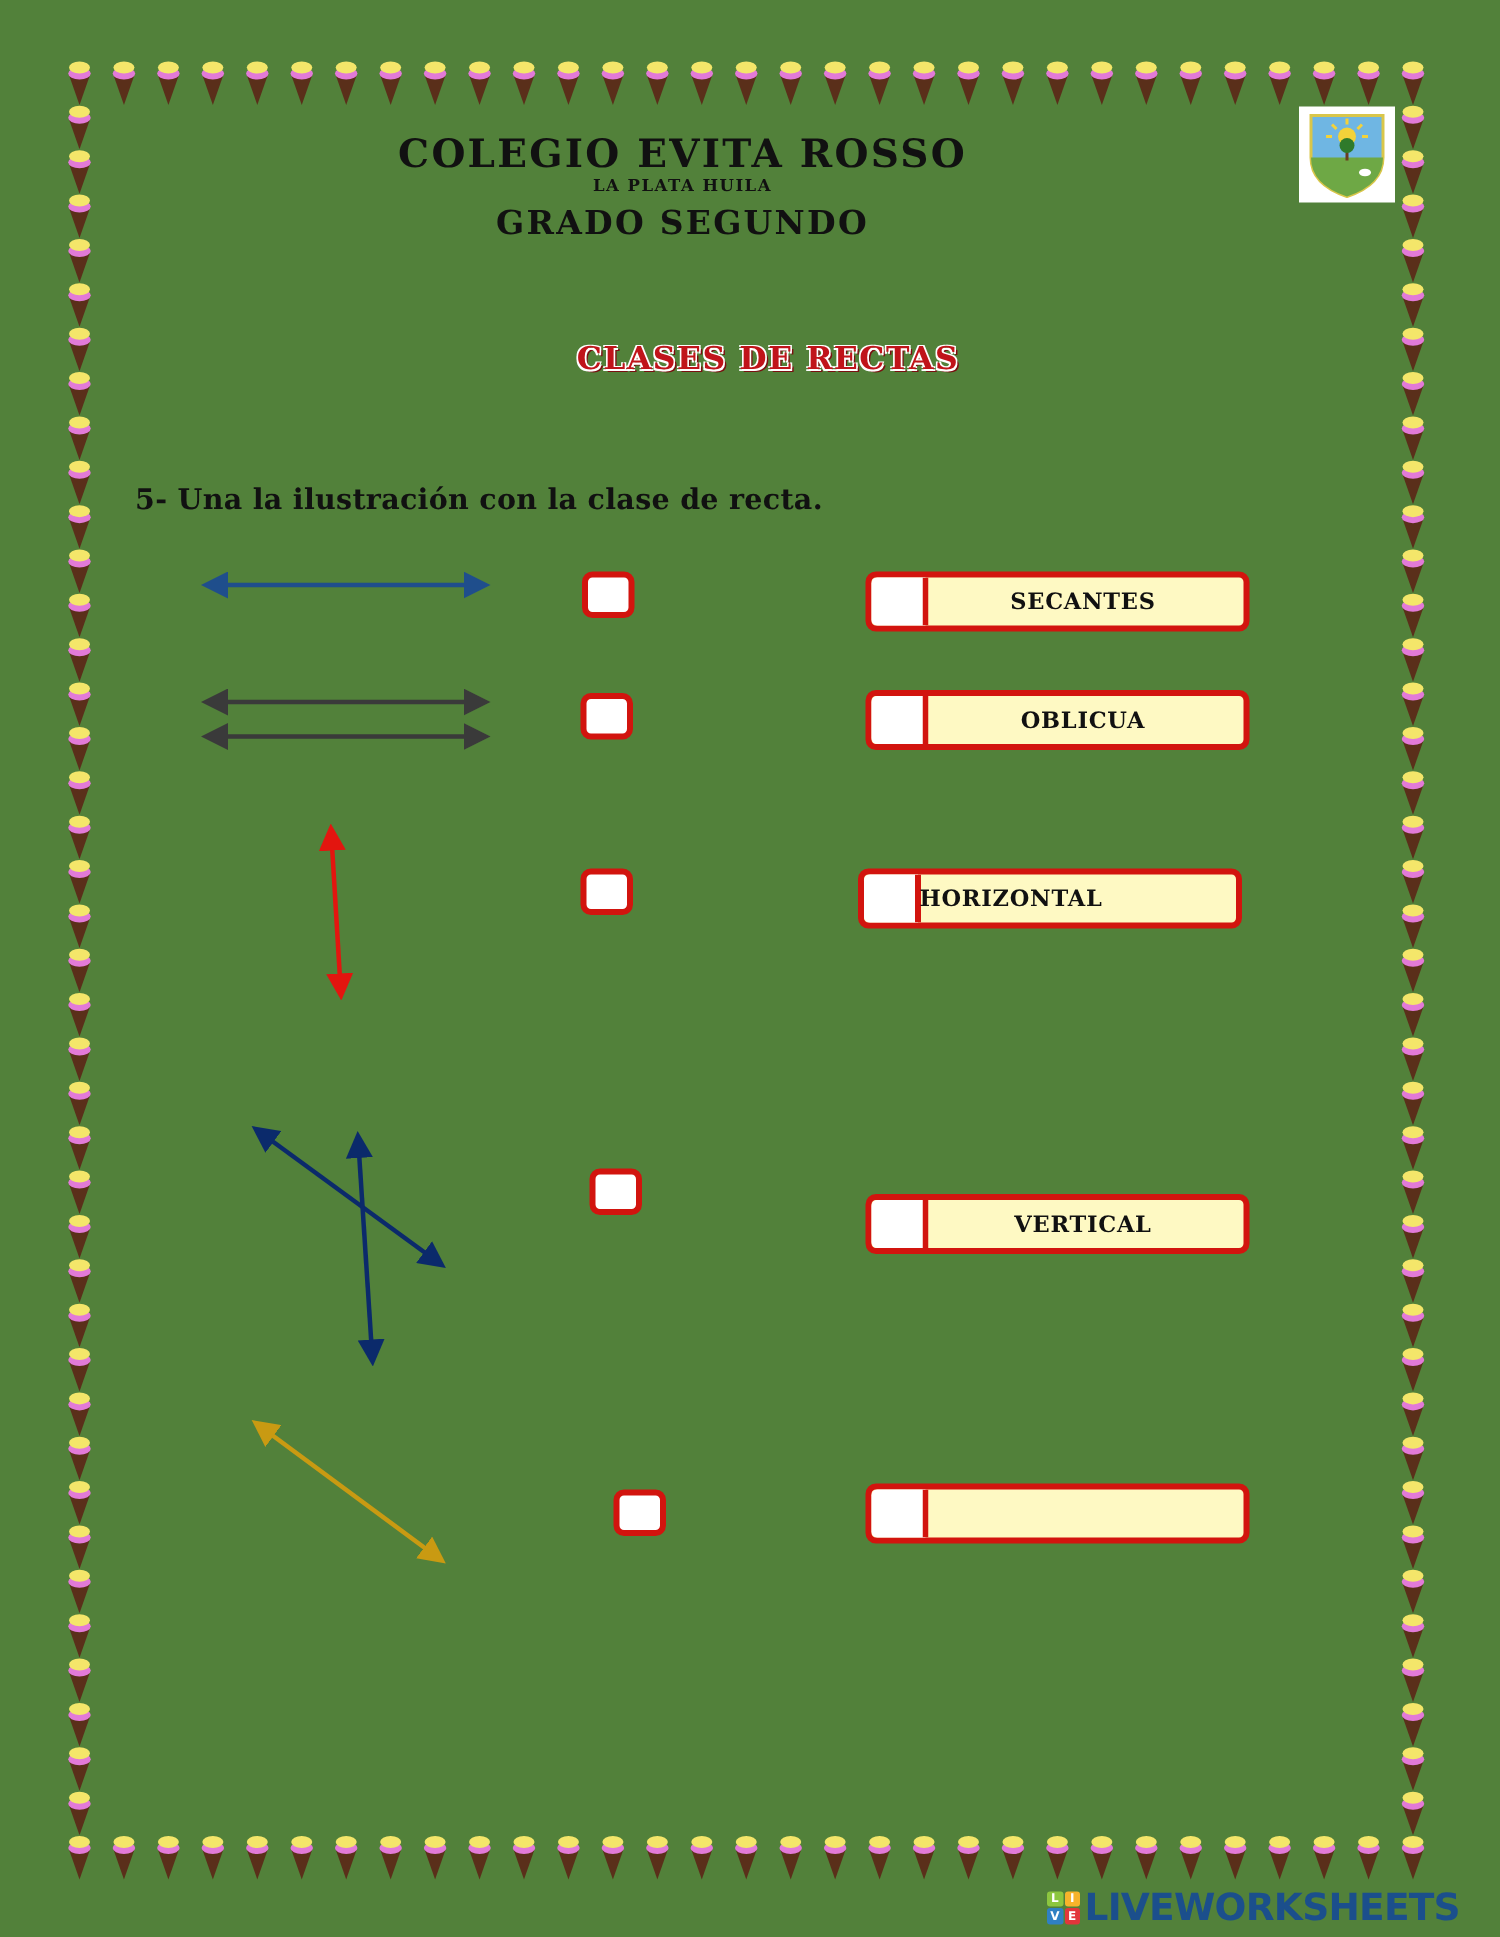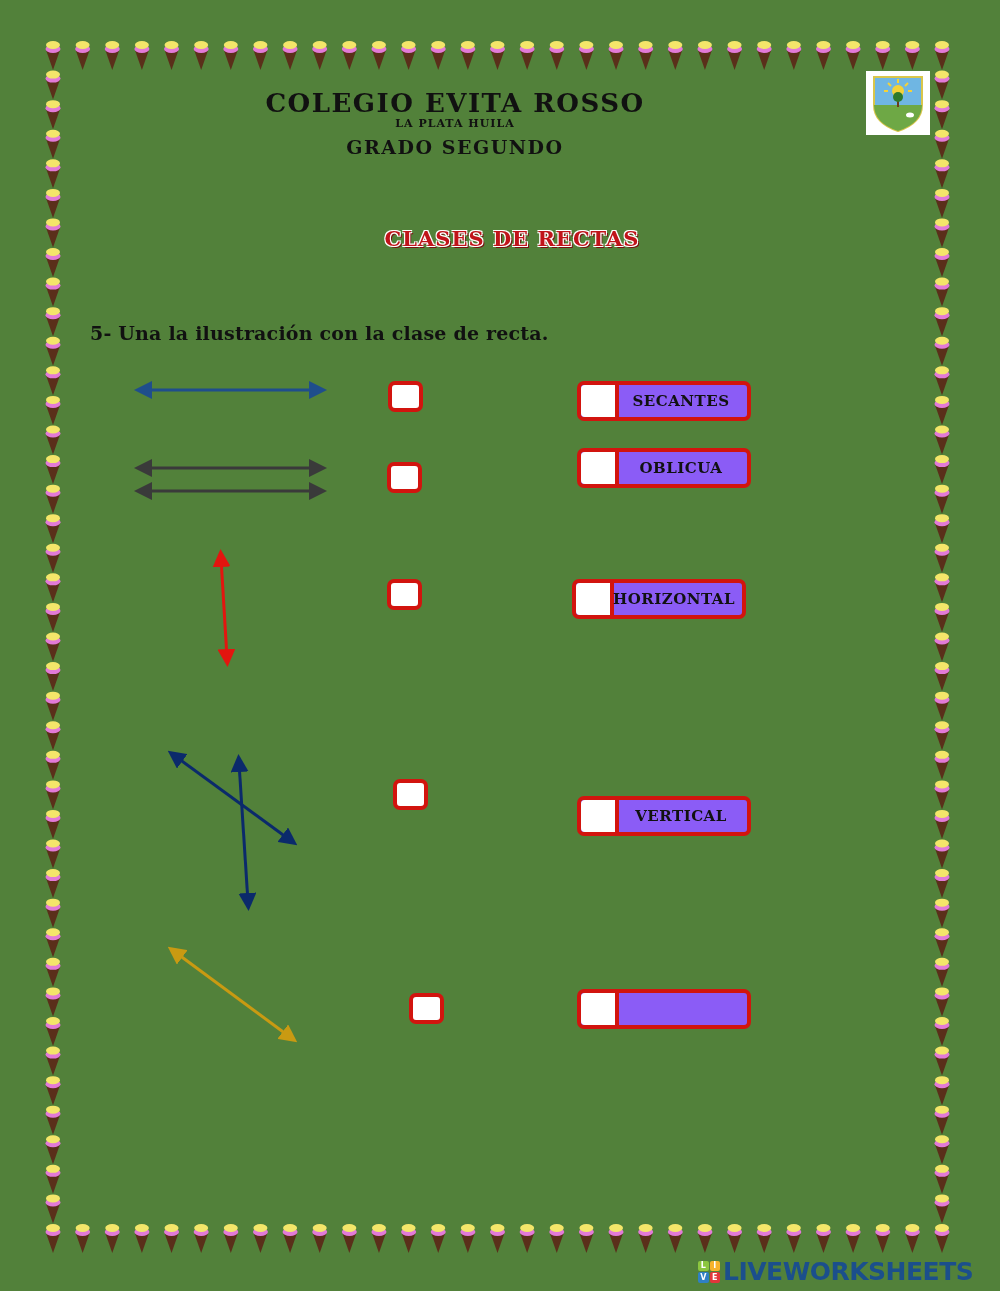--- a/index.html
+++ b/index.html
@@ -5,41 +5,41 @@
   html, body { margin: 0; padding: 0; }
   body {
     width: 1000px; height: 1291px; position: relative; overflow: hidden;
     background: #52813a;
     font-family: "DejaVu Serif", serif;
   }
   #border { position: absolute; left: 0; top: 0; width: 1000px; height: 1291px; }
   .header-line { position: absolute; left: 0; width: 910px; text-align: center; color: #111; font-weight: bold; font-family: "DejaVu Serif", serif; }
   #school { top: 88px; font-size: 26px; letter-spacing: 1.5px; }
   #city { top: 117px; font-size: 11px; letter-spacing: 1px; }
-  #grade { top: 136px; font-size: 19px; letter-spacing: 1.5px; }
+  #grade { top: 136px; font-size: 22px; letter-spacing: 1.5px; }
   #title {
     position: absolute; left: 0; width: 1000px; top: 226px; text-align: center;
     font-family: "DejaVu Serif", serif; font-weight: bold; font-size: 21px; letter-spacing: 1px;
     color: #c0141a;
     text-shadow: 1px 1px 0 #fff, -1px -1px 0 #fff, 1px -1px 0 #fff, -1px 1px 0 #fff, 2px 2px 0 #7a1010;
     padding-left: 12px;
   }
   #logo {
     position: absolute; left: 866px; top: 71px; width: 64px; height: 64px; background: #fff;
   }
   #instruction {
     position: absolute; left: 90px; top: 322px; font-size: 19px; font-weight: bold; color: #111;
     font-family: "DejaVu Serif", serif; letter-spacing: 0.2px;
   }
   .drop {
     position: absolute; width: 28px; height: 26px; background: #fff;
     border: 4px solid #d2140e; border-radius: 7px; box-sizing: border-box;
   }
   .answer {
-    position: absolute; height: 40px; width: 174px; background: #8b5cf6;
+    position: absolute; height: 40px; width: 256px; background: #fef9c3;
     border: 4px solid #d2140e; border-radius: 7px; box-sizing: border-box;
   }
   .answer .handle {
     position: absolute; left: 0; top: 0; bottom: 0; width: 34px;
     border-right: 4px solid #d2140e; border-radius: 4px 0 0 4px; background: #fff;
   }
   .answer .label {
     position: absolute; left: 34px; right: 0; top: 0; bottom: 0;
     display: flex; align-items: center; justify-content: center;
     font-family: "DejaVu Serif", serif; font-weight: bold; font-size: 15px; color: #111; letter-spacing: 0.5px;
@@ -272,21 +272,21 @@
 <div class="drop" style="left:388px; top:381px; width:35px; height:31px;"></div>
 <div class="drop" style="left:387px; top:462px; width:35px; height:31px;"></div>
 <div class="drop" style="left:387px; top:579px; width:35px; height:31px;"></div>
 <div class="drop" style="left:393px; top:779px; width:35px; height:31px;"></div>
 <div class="drop" style="left:409px; top:993px; width:35px; height:31px;"></div>
 
 <div class="answer" style="left:577px; top:381px;">
   <div class="handle"></div>
   <div class="label">SECANTES</div>
 </div>
-<div class="answer" style="left:577px; top:448px;padding-left:44px;">
+<div class="answer" style="left:577px; top:460px;padding-left:44px;">
   <div class="handle"></div>
   <div class="label">OBLICUA</div>
 </div>
 <div class="answer" style="left:572px; top:579px;">
   <div class="handle"></div>
   <div class="label" style="justify-content:flex-start; padding-left:3px;">HORIZONTAL</div>
 </div>
 <div class="answer" style="left:577px; top:772px;margin-top:24px;">
   <div class="handle"></div>
   <div class="label">VERTICAL</div>

